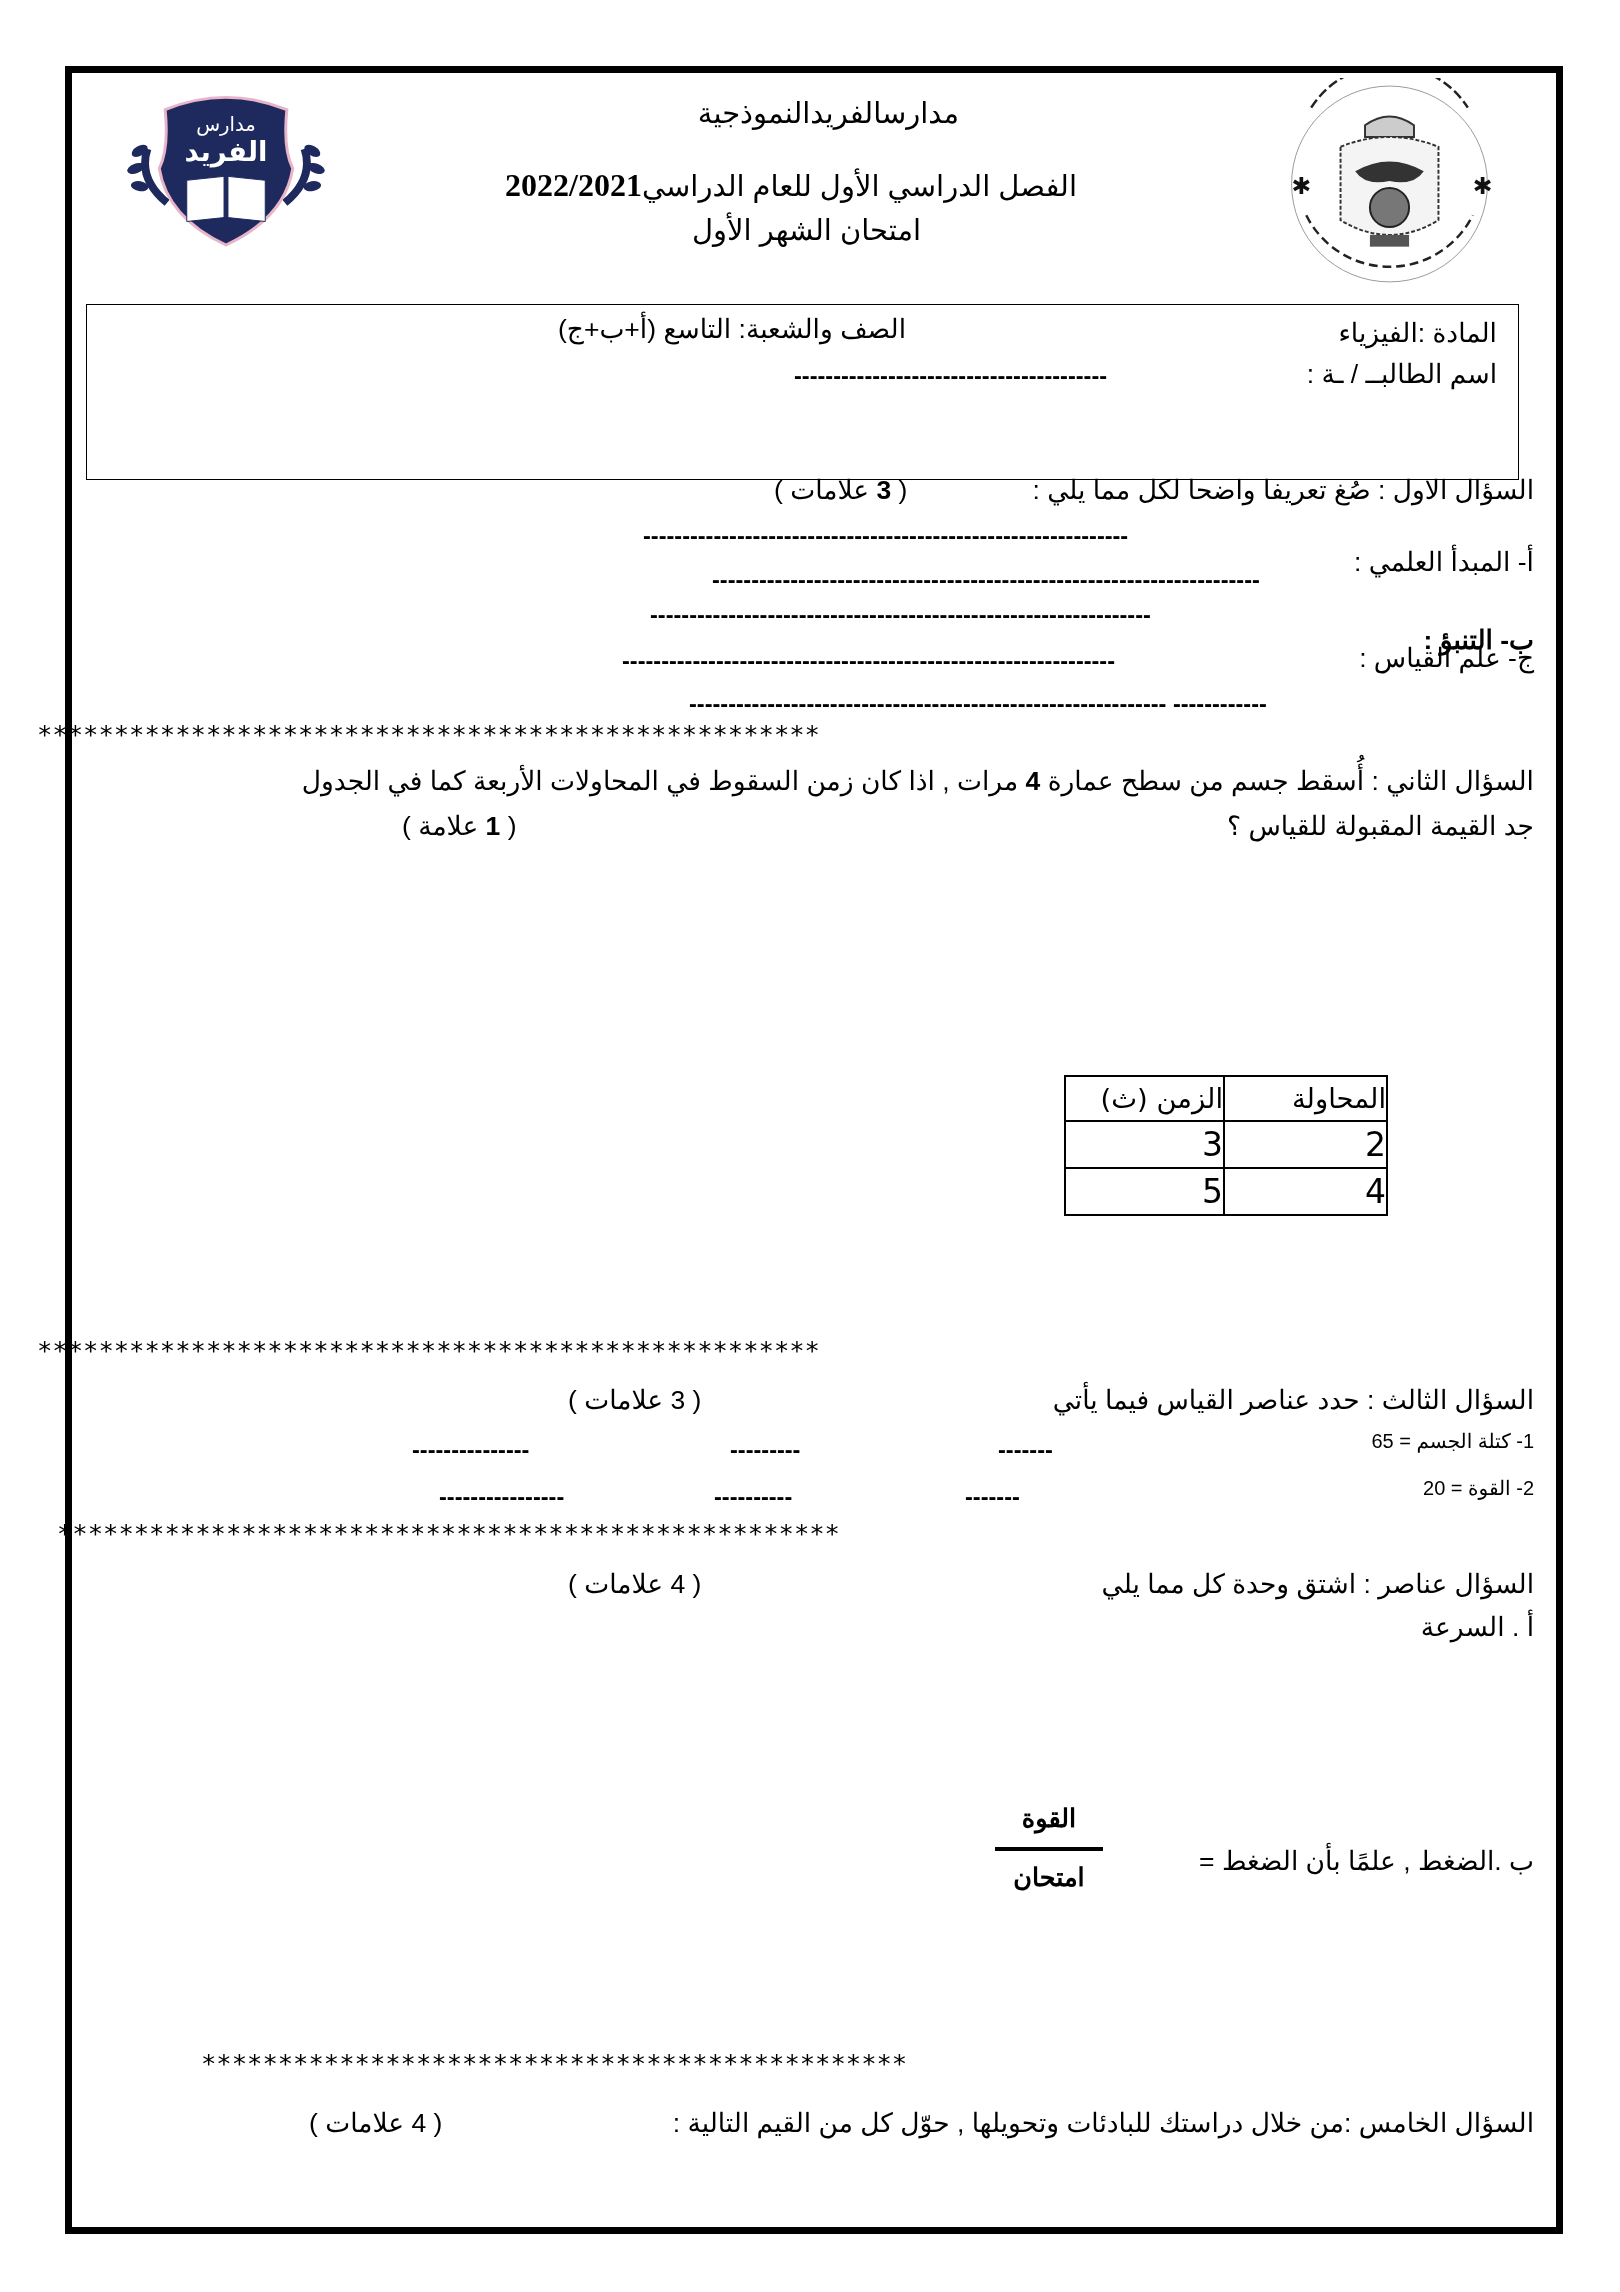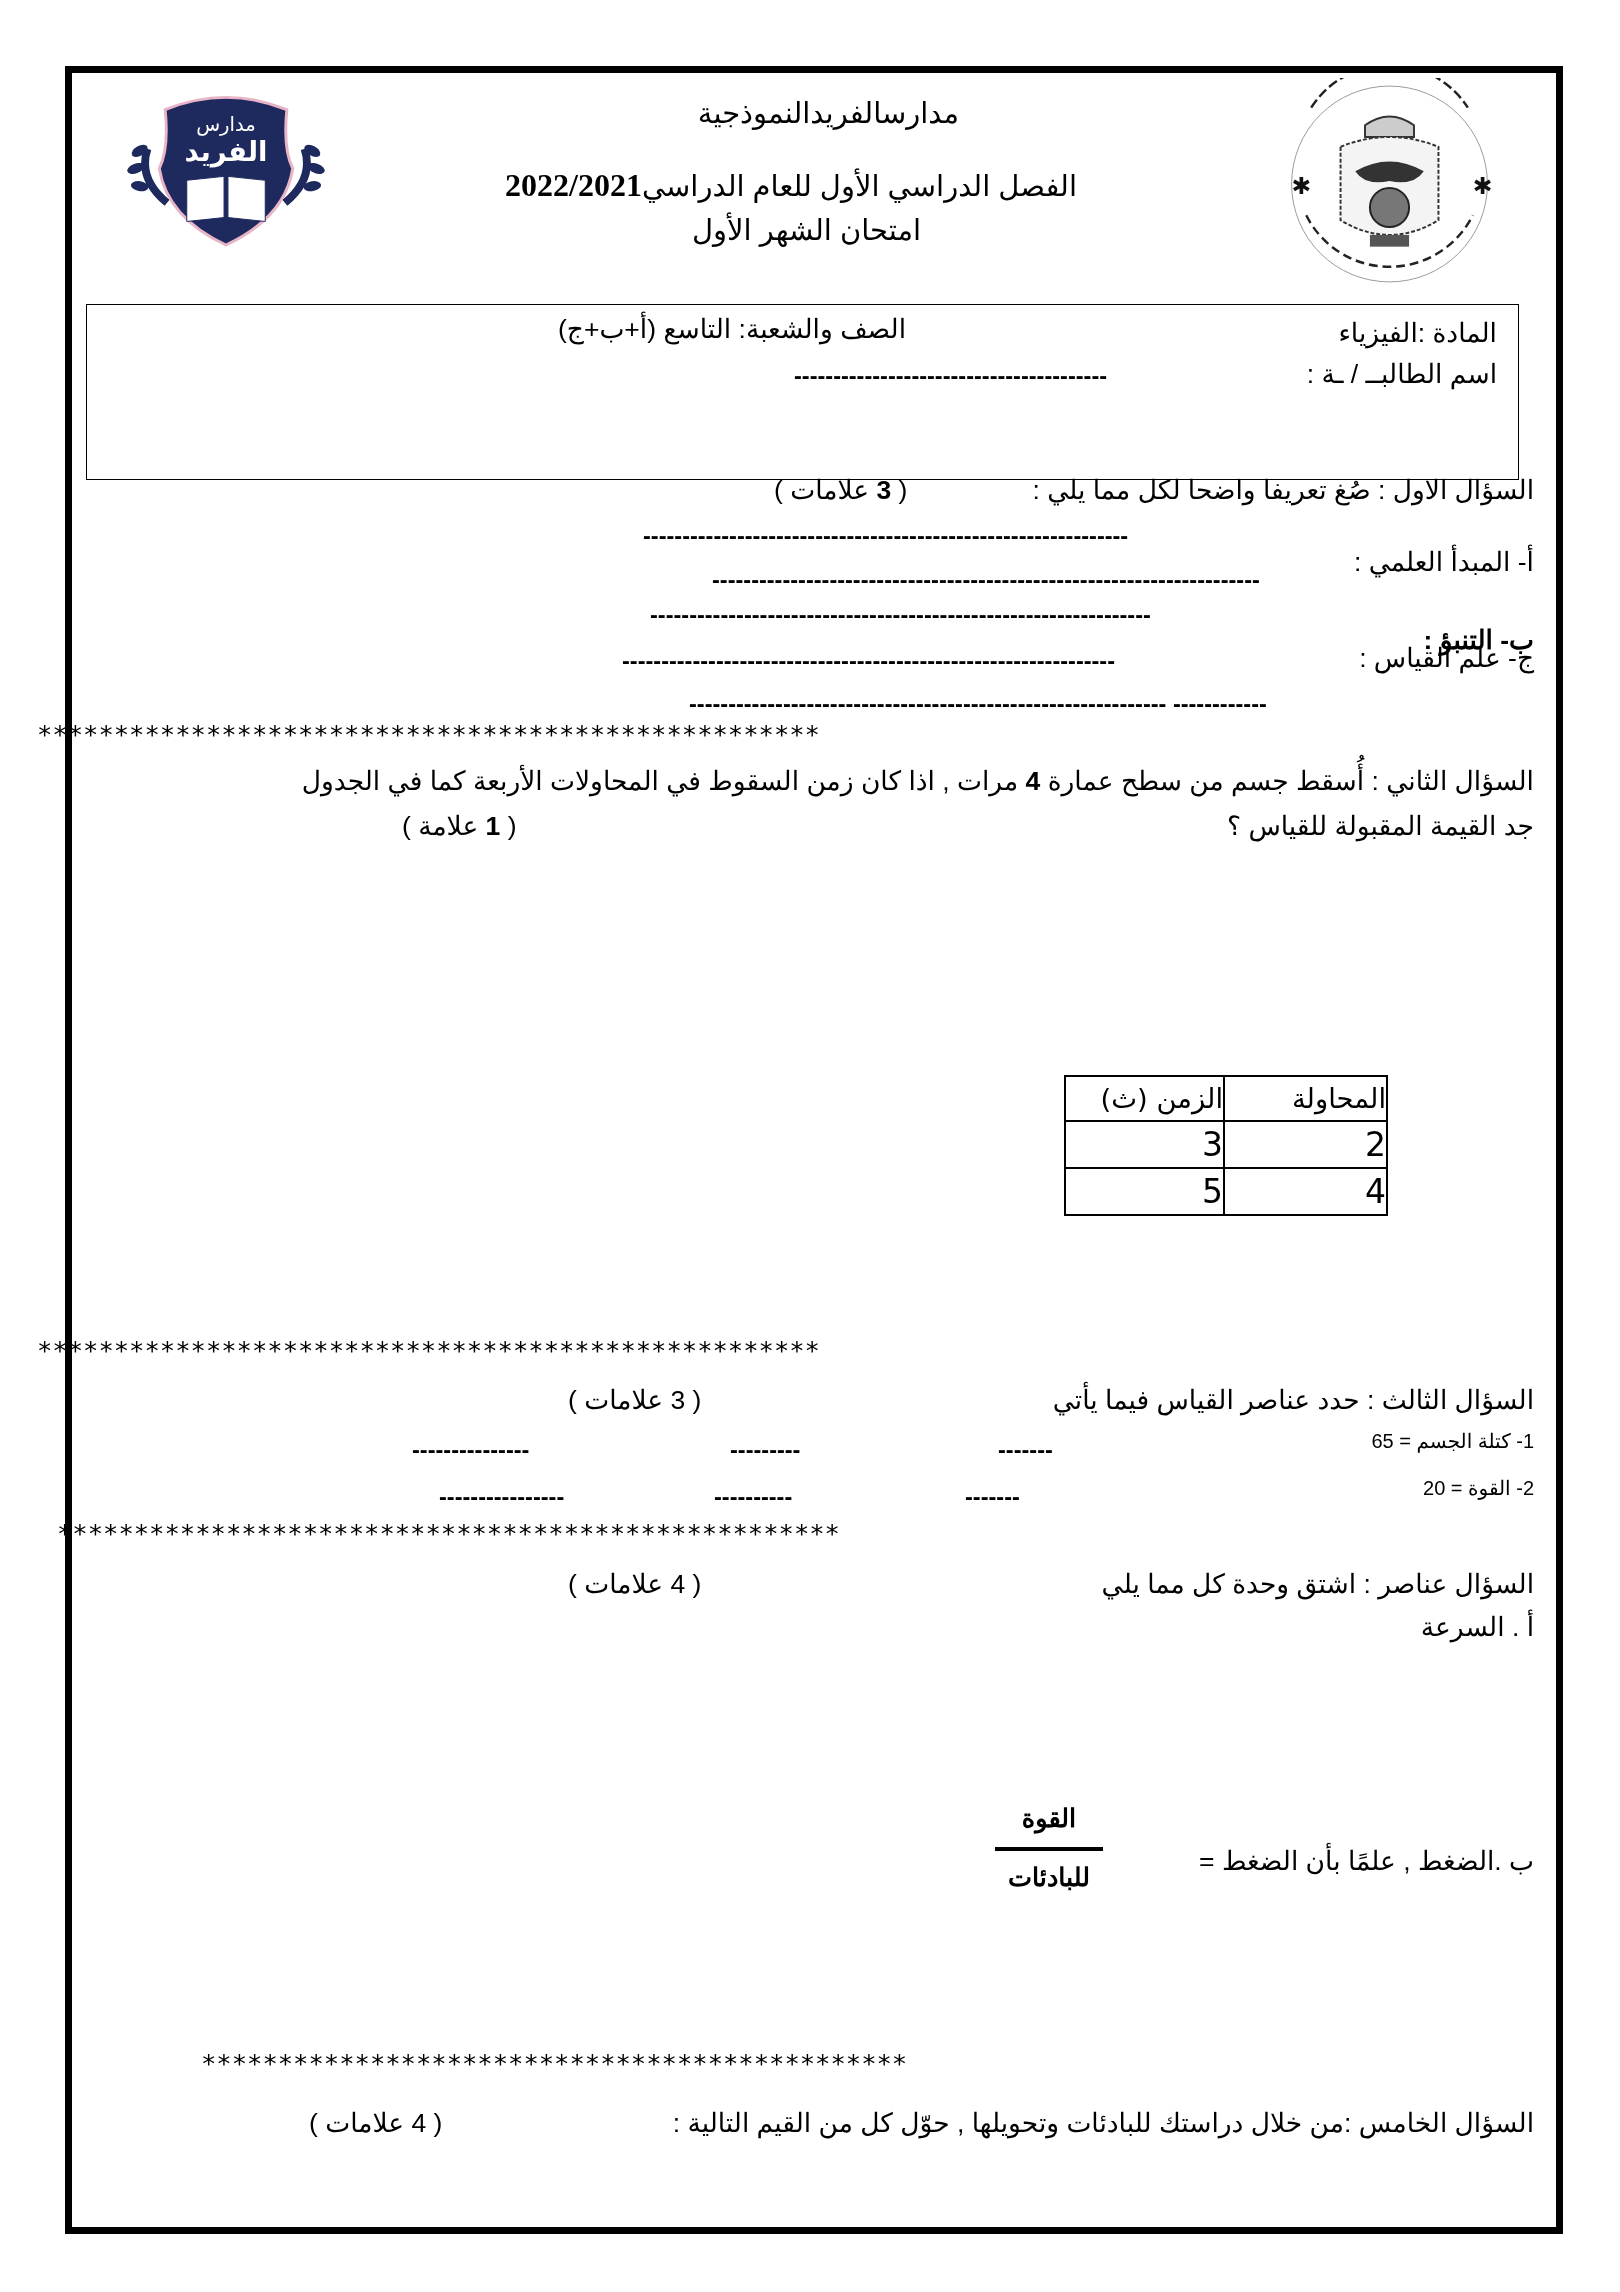--- a/index.html
+++ b/index.html
@@ -131,20 +131,20 @@
 
 <div class="stars" style="left:57px;top:1521px;">***************************************************</div>
 
 <div class="abs rtl t26" style="right:86px;top:1568px;">السؤال عناصر : اشتق وحدة كل مما يلي</div>
 <div class="abs rtl t26" style="left:568px;top:1568px;">( 4 علامات )</div>
 <div class="abs rtl t26" style="right:86px;top:1611px;">أ . السرعة</div>
 <div class="abs rtl t26" style="right:86px;top:1845px;">ب .الضغط ,     علمًا بأن الضغط =</div>
 <div class="frac rtl">
   <div>القوة</div>
   <div class="bar"></div>
-  <div>للبادئات</div>
+  <div>امتحان</div>
 </div>
 
 <div class="stars" style="left:201px;top:2051px;">**********************************************</div>
 
 <div class="abs rtl t26" style="right:86px;top:2107px;">السؤال الخامس :من خلال دراستك للبادئات وتحويلها , حوّل كل من القيم التالية :</div>
 <div class="abs rtl t26" style="left:309px;top:2107px;">( 4 علامات )</div>
 
 
 </body></html>

